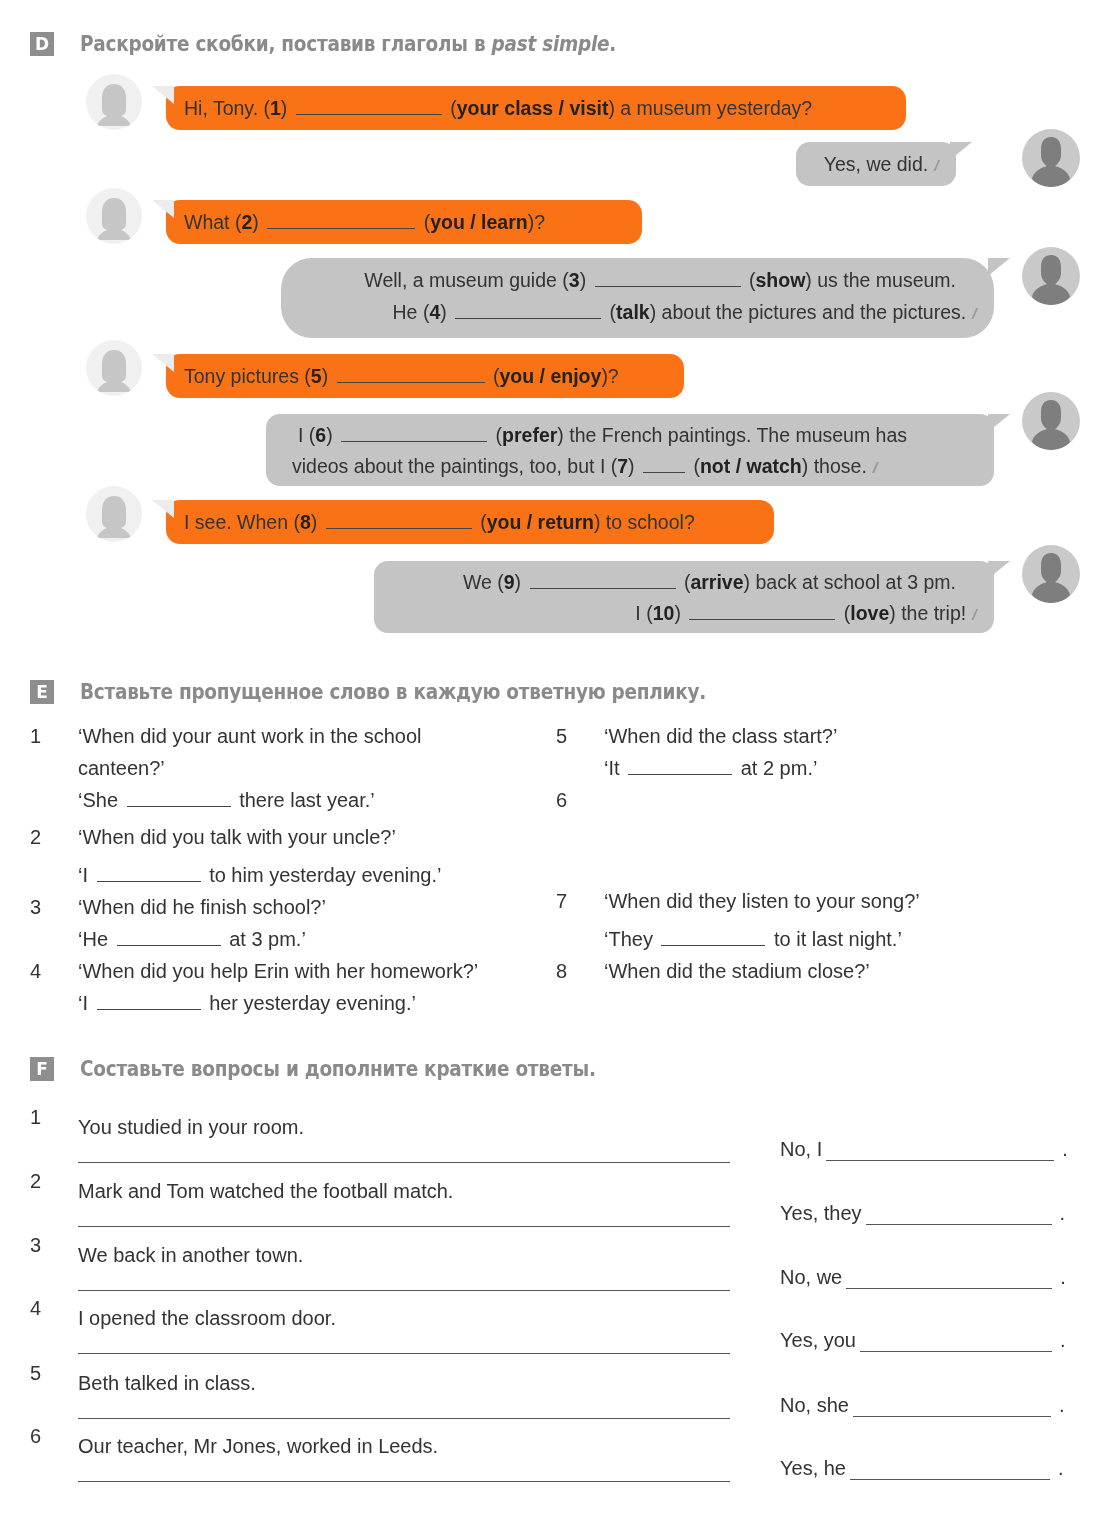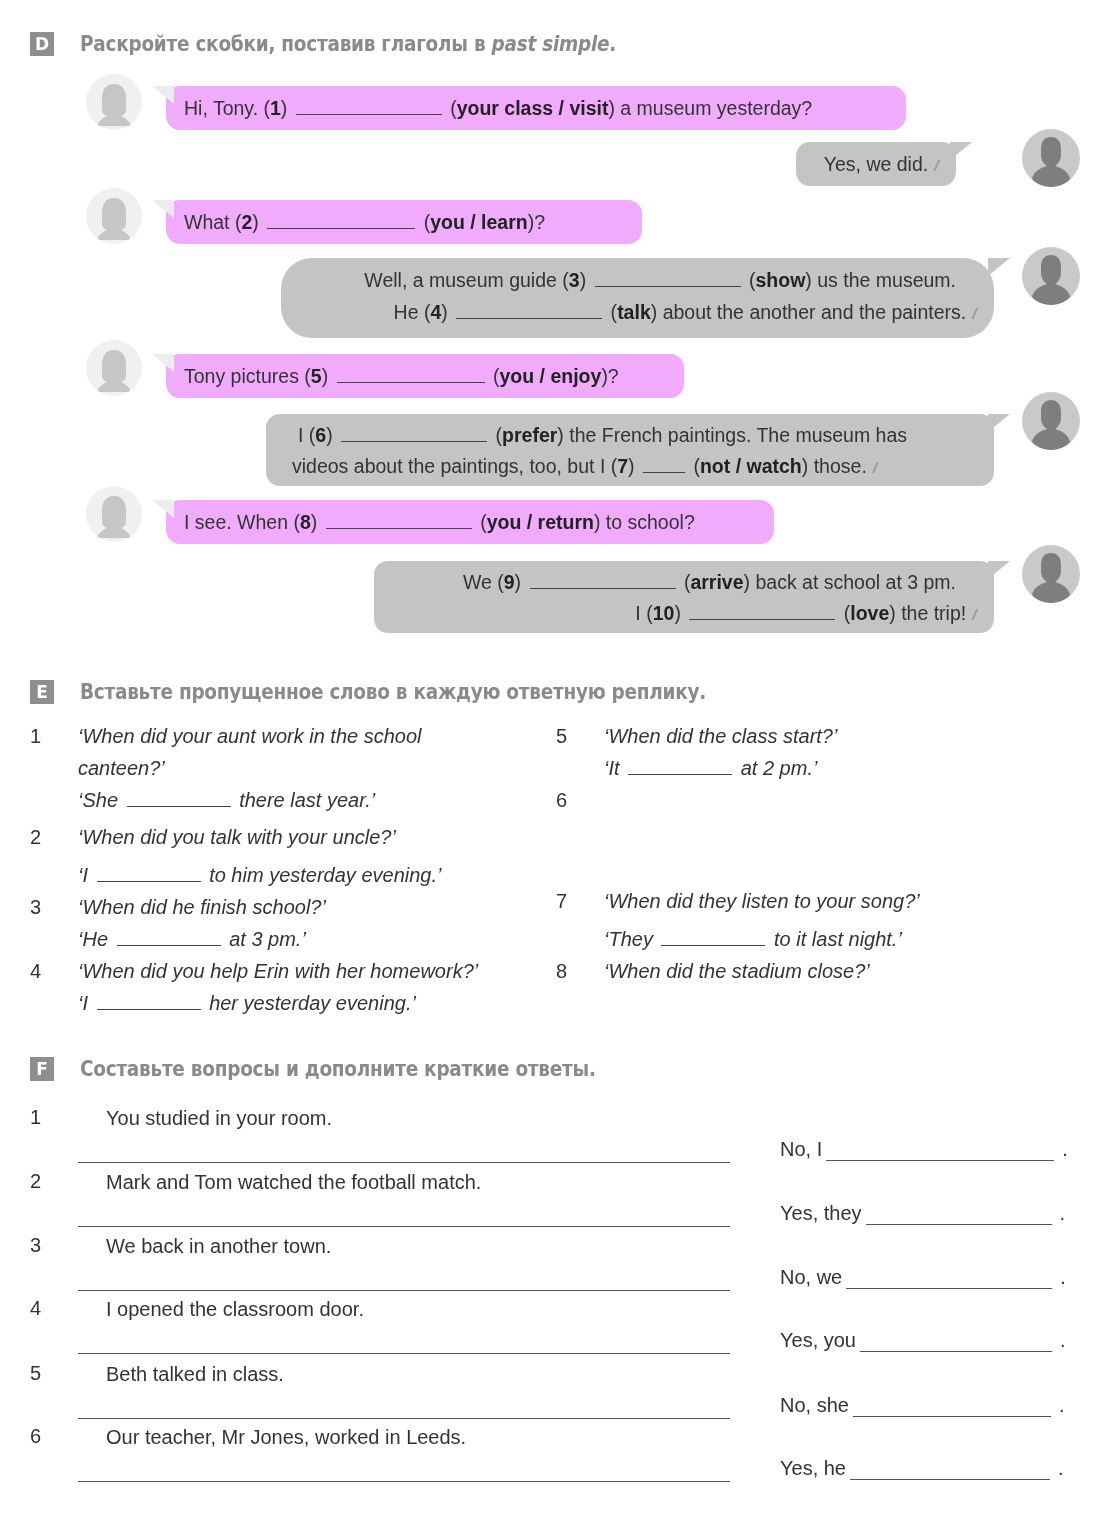--- a/index.html
+++ b/index.html
@@ -22,44 +22,44 @@
 
     
     .avatar { position: absolute; width: 58px; height: 58px; border-radius: 50%; overflow: hidden; }
     .avatar.f { background: #f0f0f0; width: 56px; height: 56px; }
     .avatar.m { background: #c9c9c9; }
     .avatar svg { width: 100%; height: 100%; display: block; }
     .bubble {
       position: absolute; border-radius: 14px; font-size: 19.5px; line-height: 32px;
       color: #333; box-sizing: border-box;
     }
-    .bubble.f { background: #f0abfc; padding: 6px 20px 6px 18px; }
+    .bubble.f { background: #f97316; padding: 6px 20px 6px 18px; }
     .bubble.m { background: #c4c4c4; padding: 6px 20px 6px 20px; text-align: right; }
     .bubble.f::before {
       content: ""; position: absolute; left: -14px; top: 0; width: 0; height: 0;
       border-top: 18px solid #ececec; border-left: 22px solid transparent;
     }
     .bubble.m::after {
       content: ""; position: absolute; right: -16px; top: 0; width: 0; height: 0;
       border-top: 18px solid #c4c4c4; border-right: 22px solid transparent;
     }
     .bubble b { font-weight: bold; color: #222; }
     .blank { display: inline-block; border-bottom: 1.5px solid #444; height: 18px; vertical-align: baseline; margin: 0 3px; }
     .tick { color: #999; font-size: 14px; font-style: italic; margin-left: 6px; letter-spacing: -3px; }
 
     
     .eitem { position: absolute; font-size: 20px; line-height: 32px; color: #333; }
     .eitem .num { position: absolute; left: 0; top: 0; }
-    .eitem .txt { position: absolute; left: 48px; top: 0; white-space: nowrap; font-style: italic; }
+    .eitem .txt { position: absolute; left: 48px; top: 0; white-space: nowrap; }
     .eline { display: block; height: 32px; }
 
     
     .fitem { position: absolute; left: 30px; width: 1050px; font-size: 20px; color: #333; }
     .fitem .num { position: absolute; left: 0; top: 0; }
-    .fitem .stmt { position: absolute; left: 48px; top: 1px; white-space: nowrap; margin-left: 28px; }
+    .fitem .stmt { position: absolute; left: 48px; top: 10px; white-space: nowrap; }
     .fitem .qline { position: absolute; left: 48px; top: 56px; width: 652px; border-bottom: 1.5px solid #555; }
     .fitem .ans { position: absolute; left: 750px; top: 32px; white-space: nowrap; display: flex; align-items: flex-end; }
     .fitem .ansline { display: inline-block; border-bottom: 1.5px solid #555; height: 20px; margin-left: 4px; }
     .fitem .dot { margin-left: 8px; }
   </style>
 </head>
 <body>
 
 <div class="sec-head" style="top:32px;">
   <div class="sec-badge">D</div>
@@ -93,21 +93,21 @@
   <span>What (</span><b>2</b><span>) </span><span class="blank" style="width:148px"></span><span> (</span><b>you / learn</b><span>)?</span>
 </div>
 
 <div class="avatar m" style="left:1022px;top:247px;">
   <svg viewBox="0 0 58 58">
       <path d="M29 8c-7 0-10 5-10 12v6c0 5 3 9 6 11-8 2-14 7-15 13 5 6 12 8 19 8s14-2 19-8c-1-6-7-11-15-13 3-2 6-6 6-11v-6c0-7-3-12-10-12z" fill="#7e7e7e"></path>
     </svg>
 </div>
 <div class="bubble m" style="left:281px;top:258px;width:713px;height:80px;border-radius:31px;">
   <div><span>Well, a museum guide (</span><b>3</b>) <span class="blank" style="width:146px"></span> (<b>show</b><span>) us the museum.</span><span style="display:inline-block;width:18px"></span></div>
-  <div><span>He (</span><b>4</b>) <span class="blank" style="width:146px"></span> (<b>talk</b><span>) about the another and the painters.</span><span class="tick">//</span></div>
+  <div><span>He (</span><b>4</b>) <span class="blank" style="width:146px"></span> (<b>talk</b><span>) about the pictures and the pictures.</span><span class="tick">//</span></div>
 </div>
 
 <div class="avatar f" style="left:86px;top:340px;">
   <svg viewBox="0 0 56 56">
       <path d="M28 10c-8 0-12 6-12 14v12c0 3 2 5 5 6-5 2-9 6-10 10h34c-1-4-5-8-10-10 3-1 5-3 5-6V24c0-8-4-14-12-14z" fill="#c6c6c6"></path>
     </svg>
 </div>
 <div class="bubble f" style="left:166px;top:354px;width:518px;height:44px;">
   <span>Tony pictures (</span><b>5</b><span>) </span><span class="blank" style="width:148px"></span><span> (</span><b>you / enjoy</b><span>)?</span>
 </div>

